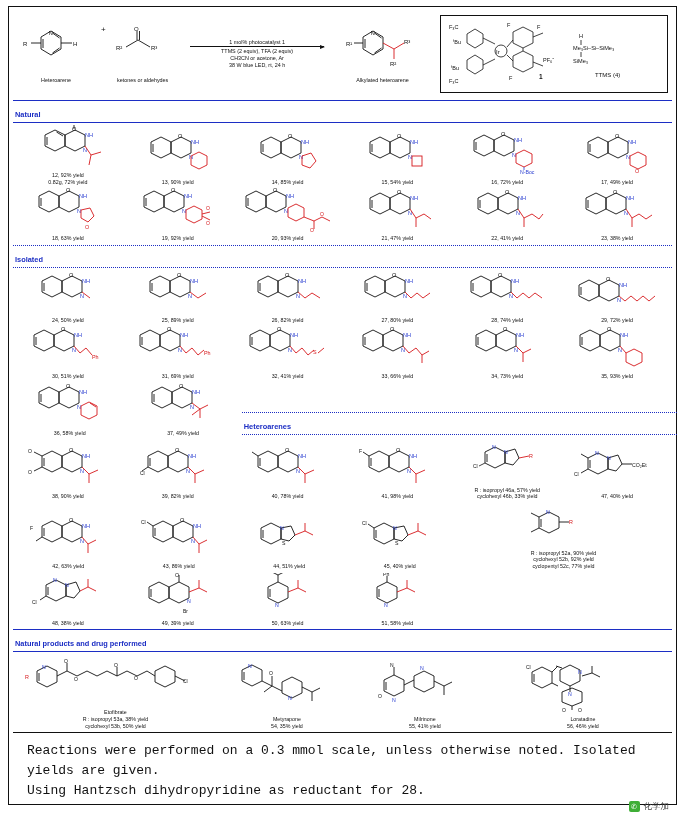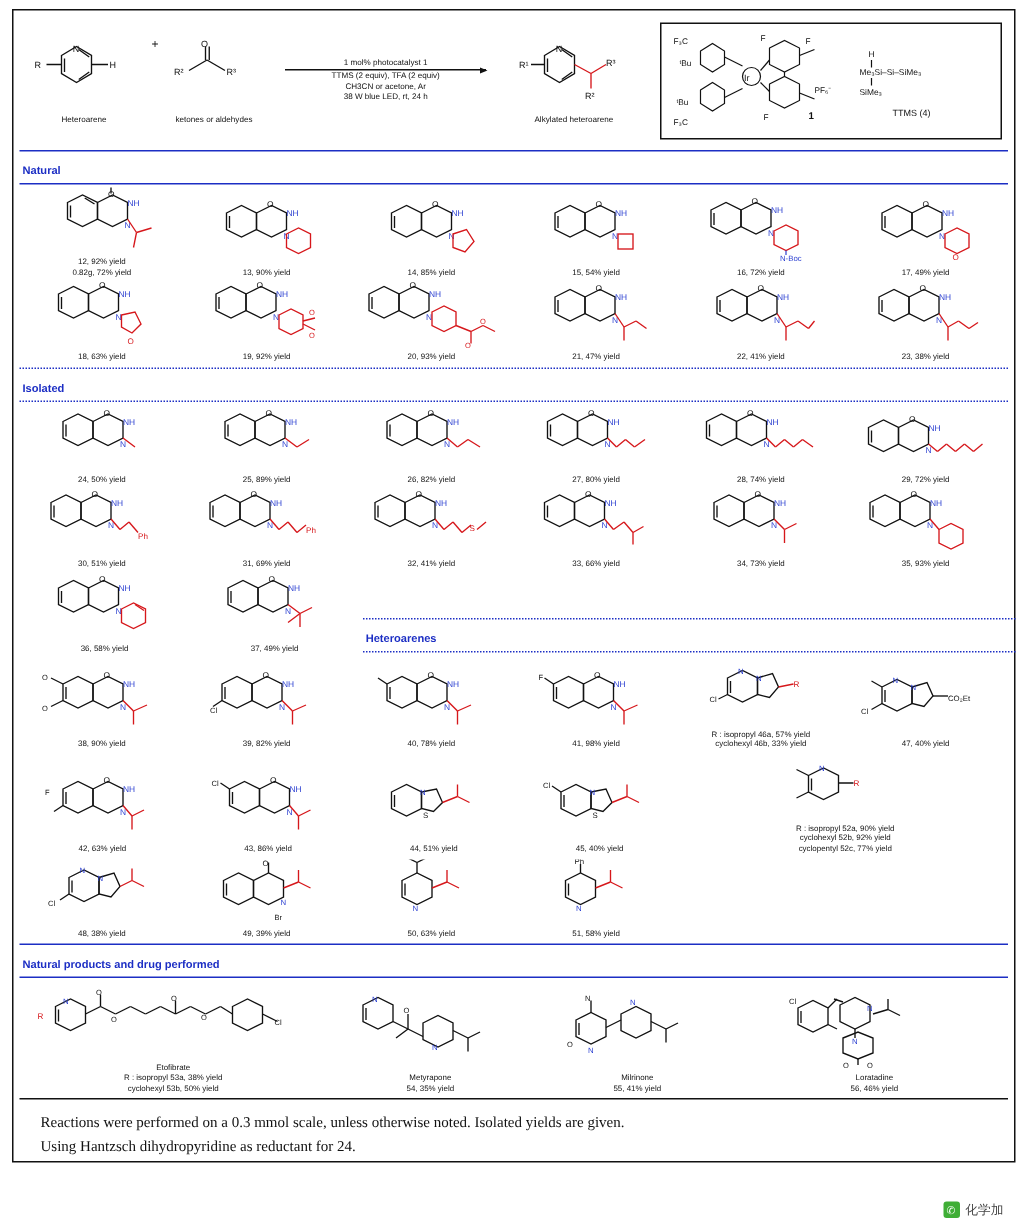--- a/index.html
+++ b/index.html
@@ -80,22 +80,22 @@
     font-size:5.3px;
     text-align:center;
     line-height:1.25;
     margin-top:1px;
     color:#111;
     white-space:pre-line;
   }
 
   
   .footer{
-    font-family:Liberation Serif, serif;
-    font-size:10px;
+    font-family:Liberation Mono, monospace;
+    font-size:13px;
     line-height:1.55;
     padding:8px 10px 2px 14px;
     border-top:1px solid #111;
     margin-top:3px;
   }
   .wechat{
     position:absolute;
     right:16px;bottom:8px;
     display:flex;gap:4px;
     font-size:8.5px;color:#444;
@@ -1237,21 +1237,21 @@
           </svg>
         </div>
         <div class="cap">Loratadine
 56, 46% yield</div>
       </div>
     </div>
 
     
     <div class="footer">
       <div>Reactions were performed on a 0.3 mmol scale, unless otherwise noted. Isolated yields are given.</div>
-      <div>Using Hantzsch dihydropyridine as reductant for 24.</div>
+      <div>Using Hantzsch dihydropyridine as reductant for 28.</div>
     </div>
   </div>
 
   <div class="wechat">
     <span class="wechat-badge">✆</span>
     <span>化学加</span>
   </div>
 </div>
 
 </body></html>

